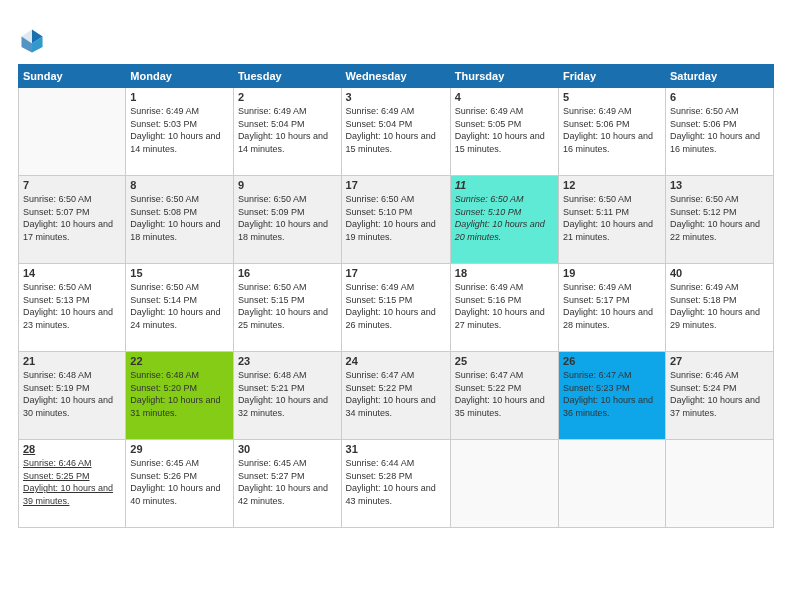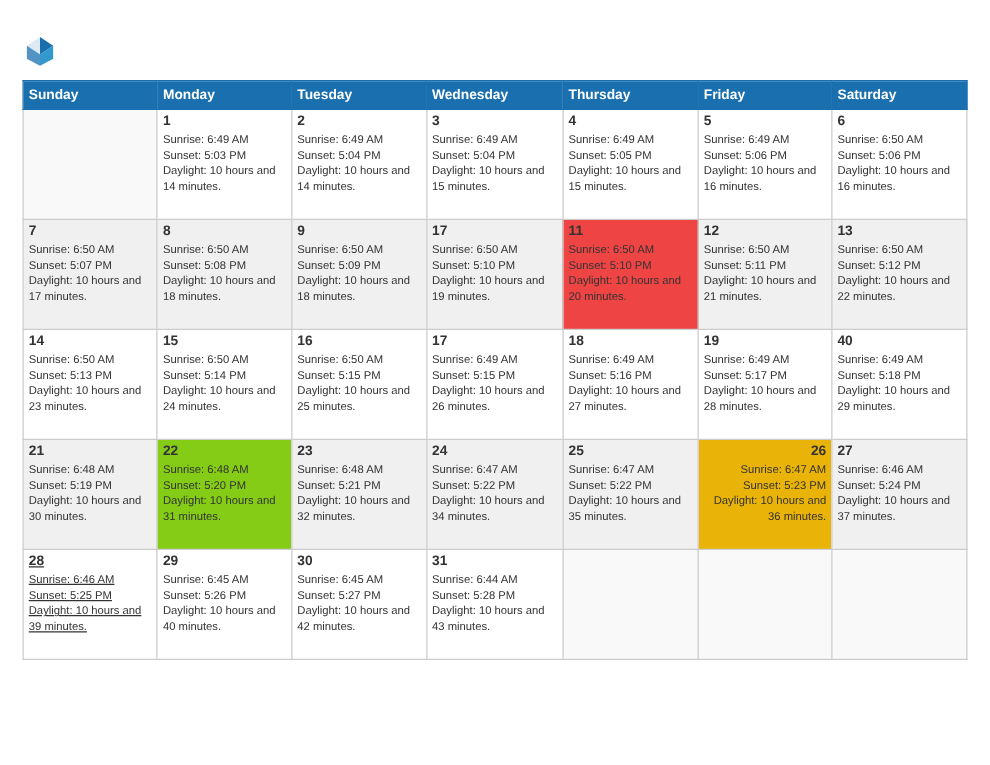--- a/index.html
+++ b/index.html
@@ -160,21 +160,21 @@
             <div class="day-detail">Sunrise: 6:50 AM<br>Sunset: 5:08 PM<br>Daylight: 10 hours and 18 minutes.</div>
           </td>
           <td style="background-color: rgb(240, 240, 240);">
             <div class="day-num">9</div>
             <div class="day-detail">Sunrise: 6:50 AM<br>Sunset: 5:09 PM<br>Daylight: 10 hours and 18 minutes.</div>
           </td>
           <td style="background-color: rgb(240, 240, 240);">
             <div class="day-num">17</div>
             <div class="day-detail">Sunrise: 6:50 AM<br>Sunset: 5:10 PM<br>Daylight: 10 hours and 19 minutes.</div>
           </td>
-          <td style="background-color: #ef4444;">
+          <td style="background-color: #5eead4; font-style: italic;">
             <div class="day-num">11</div>
             <div class="day-detail">Sunrise: 6:50 AM<br>Sunset: 5:10 PM<br>Daylight: 10 hours and 20 minutes.</div>
           </td>
           <td style="background-color: rgb(240, 240, 240);">
             <div class="day-num">12</div>
             <div class="day-detail">Sunrise: 6:50 AM<br>Sunset: 5:11 PM<br>Daylight: 10 hours and 21 minutes.</div>
           </td>
           <td style="background-color: rgb(240, 240, 240);">
             <div class="day-num">13</div>
             <div class="day-detail">Sunrise: 6:50 AM<br>Sunset: 5:12 PM<br>Daylight: 10 hours and 22 minutes.</div>
@@ -224,21 +224,21 @@
             <div class="day-detail">Sunrise: 6:48 AM<br>Sunset: 5:21 PM<br>Daylight: 10 hours and 32 minutes.</div>
           </td>
           <td style="background-color: rgb(240, 240, 240);">
             <div class="day-num">24</div>
             <div class="day-detail">Sunrise: 6:47 AM<br>Sunset: 5:22 PM<br>Daylight: 10 hours and 34 minutes.</div>
           </td>
           <td style="background-color: rgb(240, 240, 240);">
             <div class="day-num">25</div>
             <div class="day-detail">Sunrise: 6:47 AM<br>Sunset: 5:22 PM<br>Daylight: 10 hours and 35 minutes.</div>
           </td>
-          <td style="background-color: #eab308; text-align: right;">
+          <td style="background-color: #0ea5e9;">
             <div class="day-num">26</div>
             <div class="day-detail">Sunrise: 6:47 AM<br>Sunset: 5:23 PM<br>Daylight: 10 hours and 36 minutes.</div>
           </td>
           <td style="background-color: rgb(240, 240, 240);">
             <div class="day-num">27</div>
             <div class="day-detail">Sunrise: 6:46 AM<br>Sunset: 5:24 PM<br>Daylight: 10 hours and 37 minutes.</div>
           </td>
         </tr>
         <tr>
           <td style="background-color: rgb(255, 255, 255); text-decoration: underline;">

